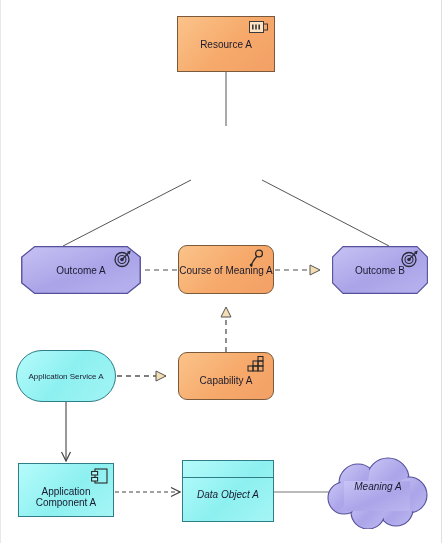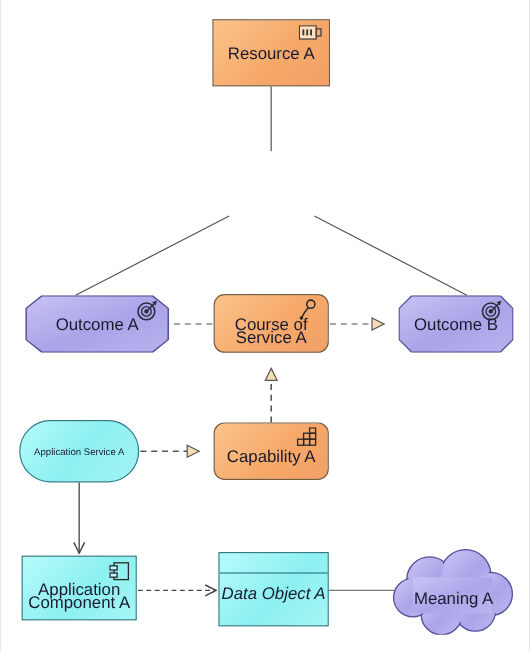--- a/index.html
+++ b/index.html
@@ -12,21 +12,21 @@
     background:#ffffff;
     border-left:1px solid #e8e8e8;
     border-right:1px solid #e0e0e0;
     box-sizing:border-box;
   }
   #edges{position:absolute;left:0;top:0;width:442px;height:543px;z-index:1;}
   .node{position:absolute;z-index:2;box-sizing:border-box;}
   .label{
     position:absolute;left:0;right:0;
     text-align:center;
-    font-size:14px;
+    font-size:10px;
     color:#1a1a2e;
     line-height:11px;
     pointer-events:none;
   }
   .badge{position:absolute;z-index:3;}
   
   .rect-res{
     border:1px solid #7a5a3a;
     background:linear-gradient(135deg,#fbc38a 0%,#f6a96a 55%,#f3a066 100%);
   }
@@ -135,21 +135,21 @@
         <circle cx="9" cy="10.5" r="7" fill="none" stroke="#2a2a3a" stroke-width="1.3"></circle>
         <circle cx="9" cy="10.5" r="4" fill="none" stroke="#2a2a3a" stroke-width="1.1"></circle>
         <circle cx="9" cy="10.5" r="1.8" fill="#2a2a3a"></circle>
         <path d="M9,10.5 L16.5,3" stroke="#2a2a3a" stroke-width="1.2"></path>
         <path d="M14.2,3.2 L17,2.4 L16.2,5.2" fill="none" stroke="#2a2a3a" stroke-width="1.1"></path>
       </svg>
     </div>
   </div>
 
   <div class="node rounded-orange" style="left:177px;top:245px;width:96px;height:49px;">
-    <div class="label" style="top:19px;">Course of Service A</div>
+    <div class="label" style="top:19px;">Course of Meaning A</div>
     <div class="badge" style="right:7px;top:2px;">
       <svg width="20" height="20" viewBox="0 0 20 20">
         <circle cx="13" cy="5.5" r="3.4" fill="none" stroke="#2a2a2a" stroke-width="1.3"></circle>
         <path d="M11,8.2 C8.5,11 7,13 5.5,16.5" fill="none" stroke="#2a2a2a" stroke-width="1.3"></path>
         <circle cx="5.2" cy="17" r="1.5" fill="#2a2a2a"></circle>
       </svg>
     </div>
   </div>
 
   <div class="node" style="left:331px;top:246px;width:96px;height:48px;">
@@ -223,16 +223,16 @@
       <g fill="url(#gCloud)" stroke="none">
         <circle cx="32" cy="26" r="17.5"></circle>
         <circle cx="62" cy="22" r="19.5"></circle>
         <circle cx="83" cy="38" r="16.5"></circle>
         <circle cx="70" cy="52" r="15.5"></circle>
         <circle cx="42" cy="55" r="15.5"></circle>
         <circle cx="18" cy="41" r="14.5"></circle>
         <rect x="18" y="24" width="66" height="30"></rect>
       </g>
     </svg>
-    <div class="label" style="top:36px;">Meaning A</div>
+    <div class="label" style="top:24px;font-style:italic;">Meaning A</div>
   </div>
 
 </div>
 
 </body></html>

